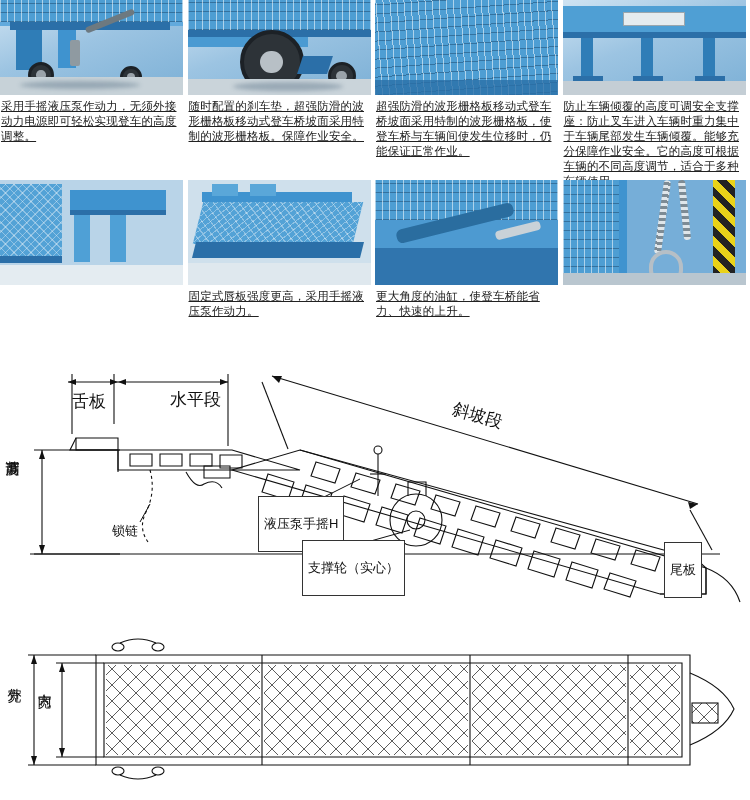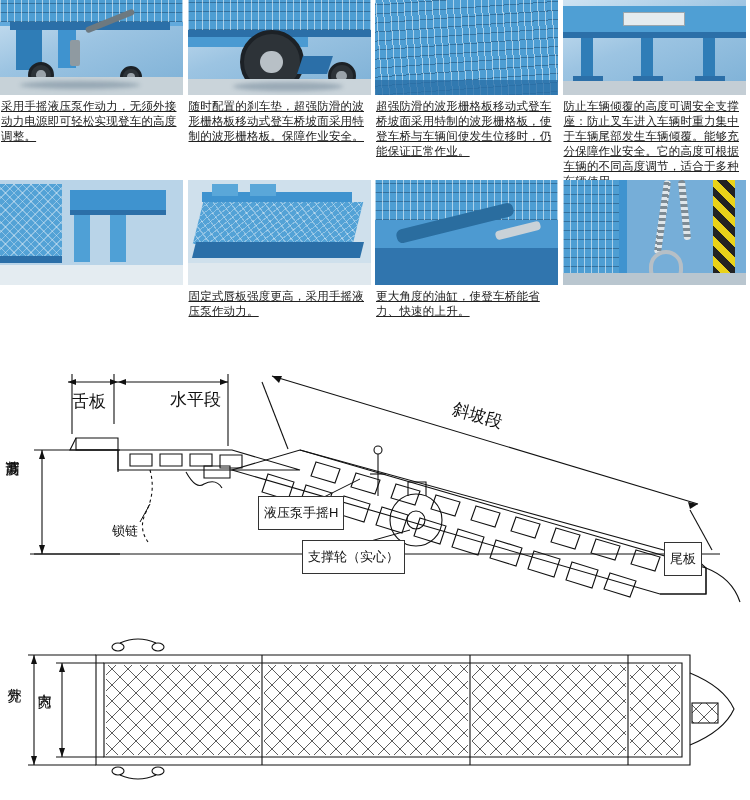--- a/index.html
+++ b/index.html
@@ -61,21 +61,21 @@
   .shadow{position:absolute;background:rgba(30,60,90,.28);border-radius:50%;filter:blur(2px);}
 
   
   .draw{position:relative;width:750px;}
   .draw svg{display:block;}
   .lbl{
     position:absolute;font-size:13px;color:#111;white-space:nowrap;
   }
   .lbl.big{font-size:17px;}
   .lbl.vert{writing-mode:vertical-rl;text-orientation:upright;font-size:14px;}
-  .lbl.box{border:1px solid #333;padding:7px 5px;background:#fff;font-size:13px;}
+  .lbl.box{border:1px solid #333;padding:18px 5px;background:#fff;font-size:13px;}
 </style>
 </head>
 <body>
 
 <div class="sheet">
 
   <div class="grid row1">
 
     <div class="cell">
       <div class="photo">

